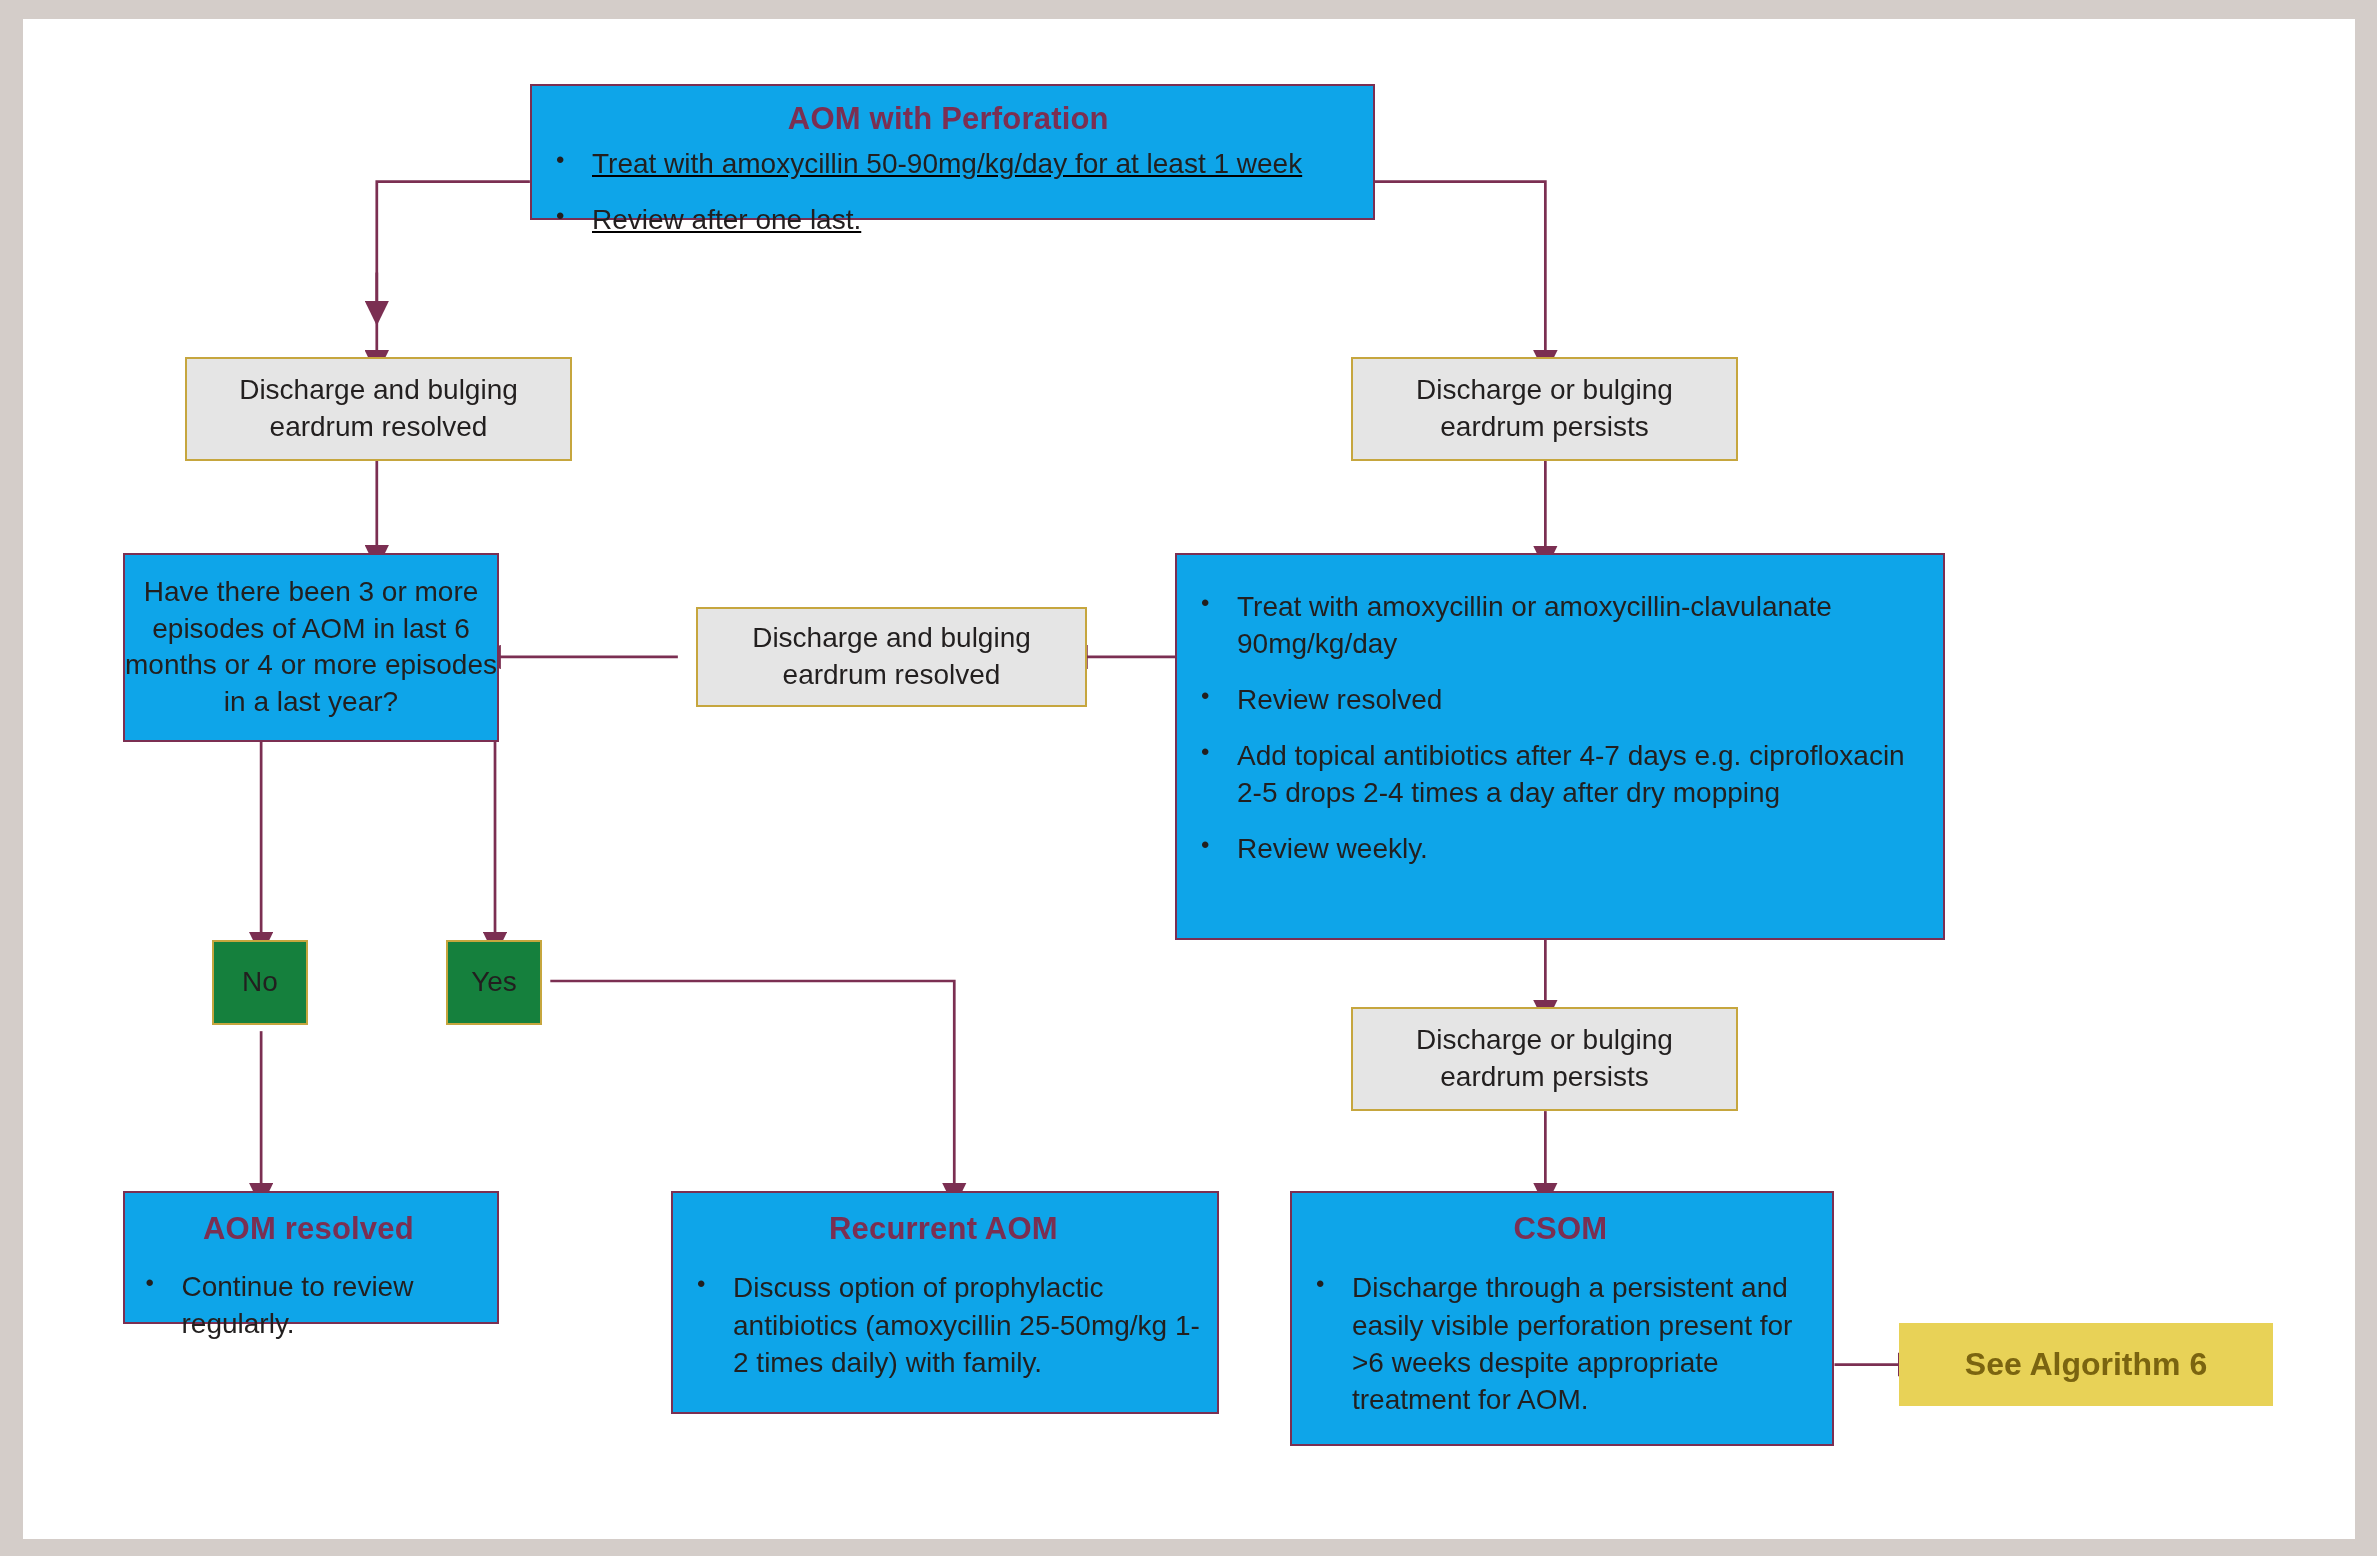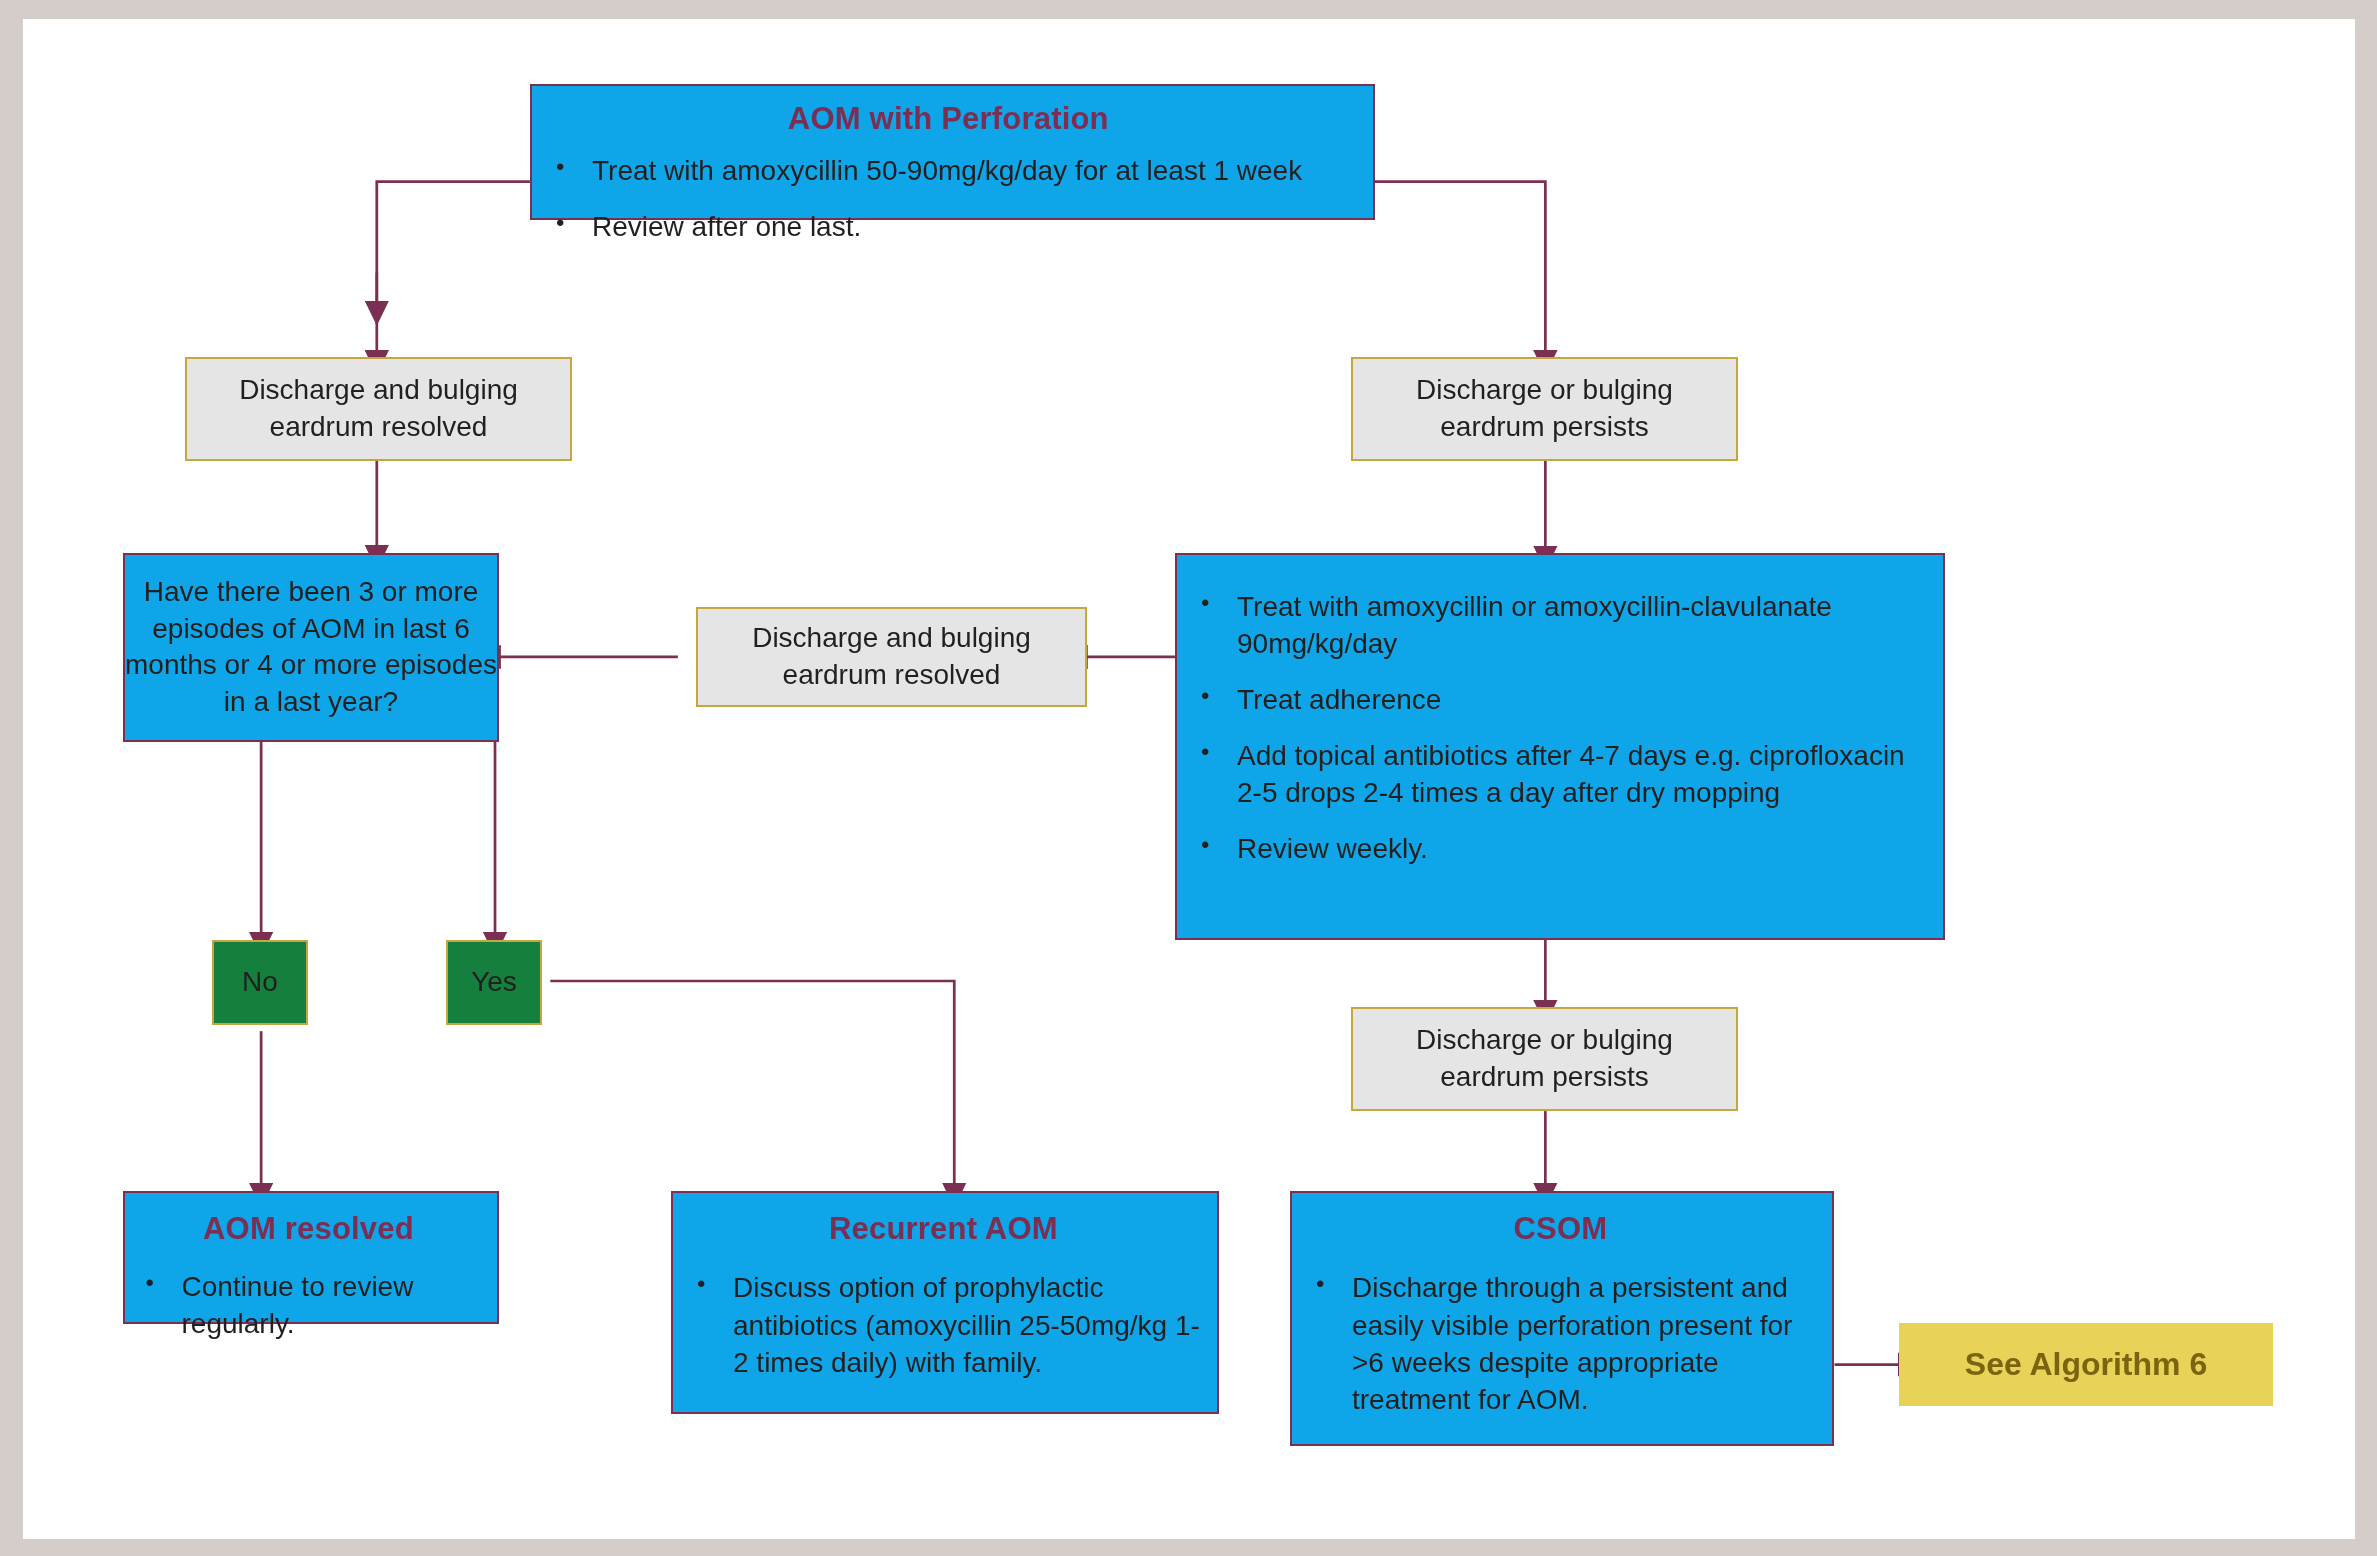--- a/index.html
+++ b/index.html
@@ -138,21 +138,21 @@
         <path d="M 1790,1081 L 1790,1155" marker-end="url(#ah)"></path>
 
         <path d="M 1790,1284 L 1790,1370" marker-end="url(#ah)"></path>
 
         <path d="M 2130,1582 L 2206,1582" marker-end="url(#ah)"></path>
       </g>
     </svg>
 
     <div class="node purple" style="left:507px; top:65px; width:845px; height:136px; padding:15.3px 20.4px 0 12px;">
       <div class="node-title">AOM with Perforation</div>
-      <ul class="bullets" style="margin-top:15px;">
+      <ul class="bullets" style="margin-top:8px;text-decoration:underline;">
         <li>Treat with amoxycillin 50-90mg/kg/day for at least 1 week</li>
         <li>Review after one last.</li>
       </ul>
     </div>
 
     <div class="node tan" style="left:162px; top:338px; width:387px; height:104px;">
       <div class="center-box">
         <div class="node-center">
           <span>Discharge and bulging</span><br>
           <span>eardrum resolved</span>
@@ -185,21 +185,21 @@
         <div class="node-center">
           <span>Discharge and bulging</span><br>
           <span>eardrum resolved</span>
         </div>
       </div>
     </div>
 
     <div class="node purple" style="left:1152px; top:534px; width:770px; height:387px; padding:33px 24px 0 12px;">
       <ul class="bullets">
         <li>Treat with amoxycillin or amoxycillin-clavulanate 90mg/kg/day</li>
-        <li>Treat adherence</li>
+        <li>Review resolved</li>
         <li>Add topical antibiotics after 4-7 days e.g. ciprofloxacin 2-5 drops 2-4 times a day after dry mopping</li>
         <li>Review weekly.</li>
       </ul>
     </div>
 
     <div class="node tan" style="left:1328px; top:988px; width:387px; height:104px;">
       <div class="center-box">
         <div class="node-center">
           <span>Discharge or bulging</span><br>
           <span>eardrum persists</span>

